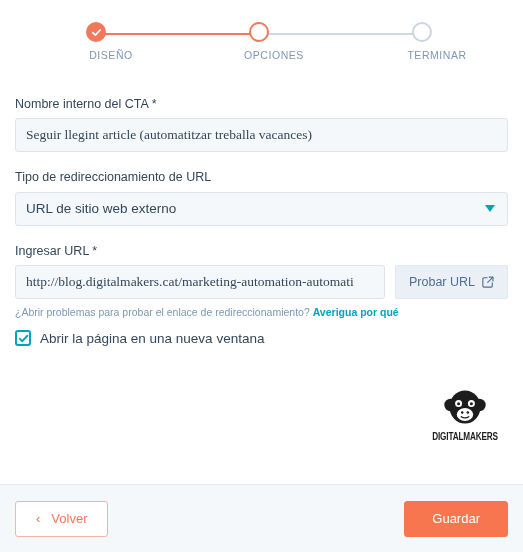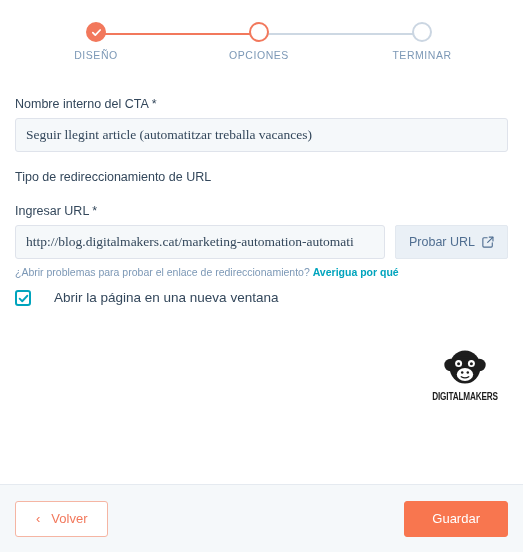--- a/index.html
+++ b/index.html
@@ -67,21 +67,21 @@
   .dot-todo {
     border: 2px solid #cbd6e2;
     background: #ffffff;
   }
   #dot1 { left: 86px; }
   #dot2 { left: 249px; }
   #dot3 { left: 412px; }
 
   .step-labels {
     position: absolute;
-    left: 0; right: 0; top: 49px;
+    left: 15px; right: 0; top: 49px;
     height: 16px;
   }
   .step-label {
     position: absolute;
     font-size: 10.5px;
     letter-spacing: 0.55px;
     color: #7c98b6;
     text-transform: uppercase;
     white-space: nowrap;
     transform: translateX(-50%);
@@ -165,21 +165,22 @@
   }
   .help-link {
     color: #00a4bd;
     font-weight: bold;
     text-decoration: none;
     cursor: pointer;
   }
 
   .check-row {
     display: flex;
-    gap: 23px;
+    align-items: center;
+    gap: 9px;
     margin-top: 11px;
     margin-bottom: 19px;
   }
   .checkbox {
     width: 16px; height: 16px;
     border: 2px solid #00a4bd;
     border-radius: 3px;
     background: #ffffff;
     display: flex;
     align-items: center;
@@ -285,20 +286,24 @@
 
 <div class="form">
 
   <div class="field">
     <label class="field-label">Nombre interno del CTA *</label>
     <div class="text-input" title="Nombre interno del CTA">Seguir llegint article (automatitzar treballa vacances)</div>
   </div>
 
   <div class="field">
     <label class="field-label">Tipo de redireccionamiento de URL</label>
+    <div class="select-input">
+      <span>URL de sitio web externo</span>
+      <span class="caret"></span>
+    </div>
   </div>
 
   <div class="field">
     <label class="field-label">Ingresar URL *</label>
     <div class="url-row">
       <div class="text-input" title="Ingresar URL">http://blog.digitalmakers.cat/marketing-automation-automati</div>
       <button class="test-btn">
         <span>Probar URL</span>
         <svg width="12" height="12" viewBox="0 0 14 14">
           <path d="M6 2 H2.2 A1.2 1.2 0 0 0 1 3.2 V11.8 A1.2 1.2 0 0 0 2.2 13 H10.8 A1.2 1.2 0 0 0 12 11.8 V8" fill="none" stroke="#506e91" stroke-width="1.3" stroke-linecap="round" stroke-linejoin="round"></path>

